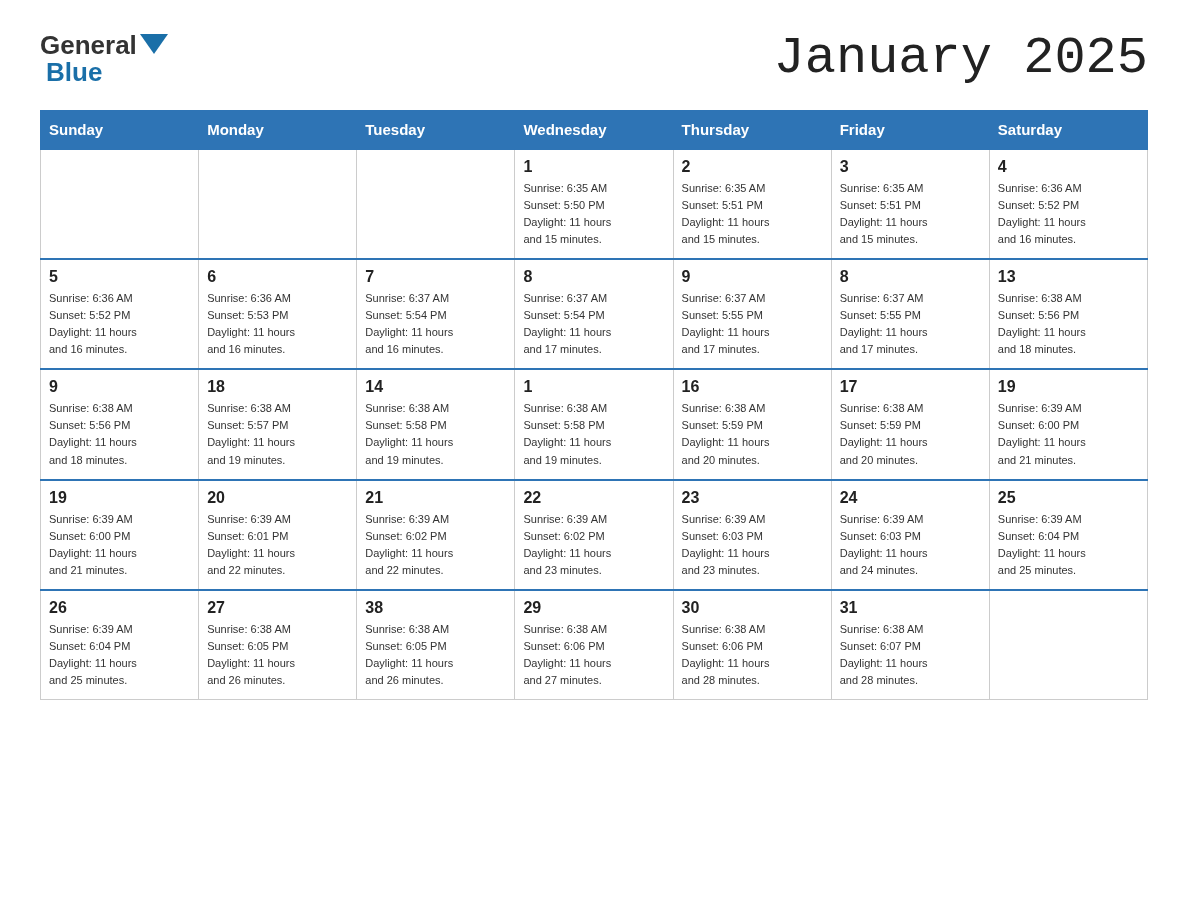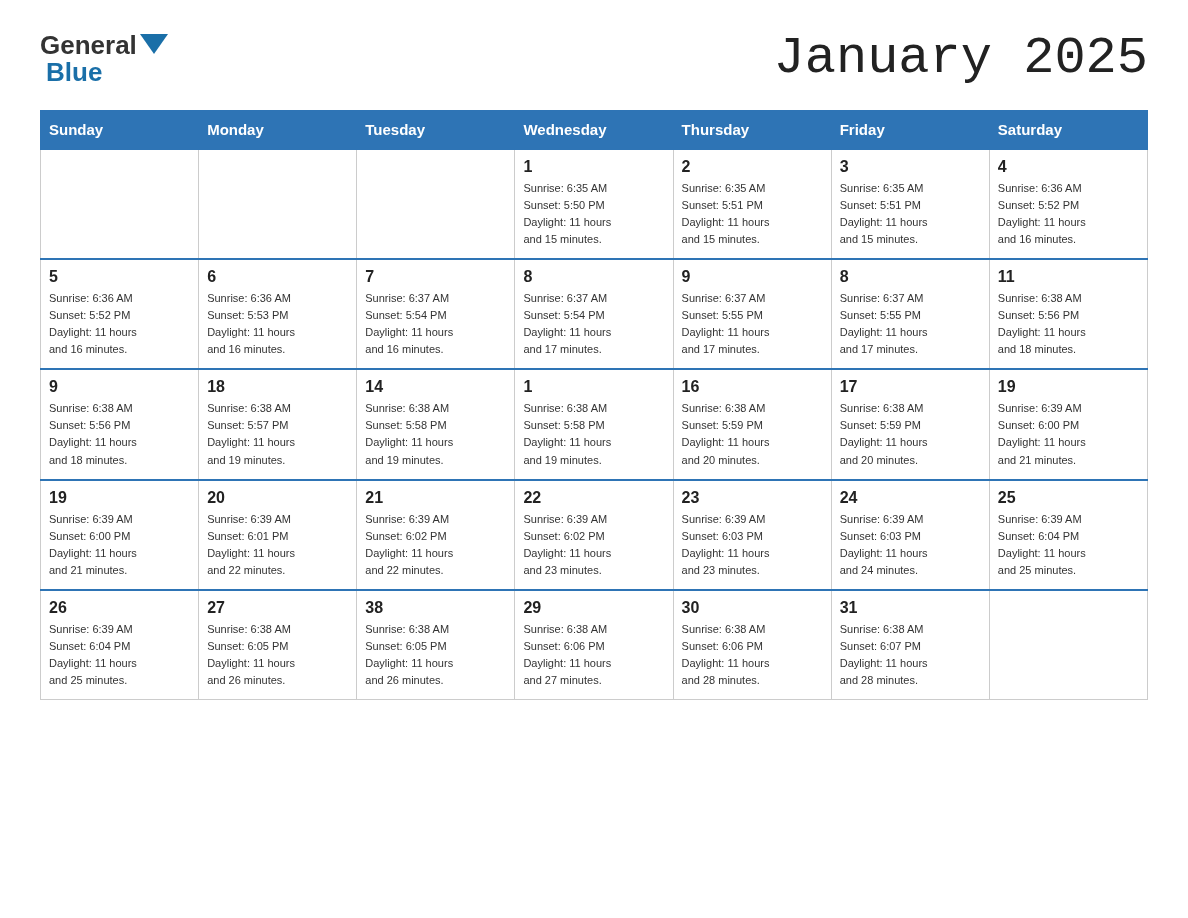--- a/index.html
+++ b/index.html
@@ -171,21 +171,21 @@
         </td>
         <td>
           <span class="day-number">9</span>
           <div class="day-info">Sunrise: 6:37 AM<br>Sunset: 5:55 PM<br>Daylight: 11 hours<br>and 17 minutes.</div>
         </td>
         <td>
           <span class="day-number">8</span>
           <div class="day-info">Sunrise: 6:37 AM<br>Sunset: 5:55 PM<br>Daylight: 11 hours<br>and 17 minutes.</div>
         </td>
         <td>
-          <span class="day-number">11</span>
+          <span class="day-number">13</span>
           <div class="day-info">Sunrise: 6:38 AM<br>Sunset: 5:56 PM<br>Daylight: 11 hours<br>and 18 minutes.</div>
         </td>
       </tr>
       <tr class="week-row">
         <td>
           <span class="day-number">9</span>
           <div class="day-info">Sunrise: 6:38 AM<br>Sunset: 5:56 PM<br>Daylight: 11 hours<br>and 18 minutes.</div>
         </td>
         <td>
           <span class="day-number">18</span>

